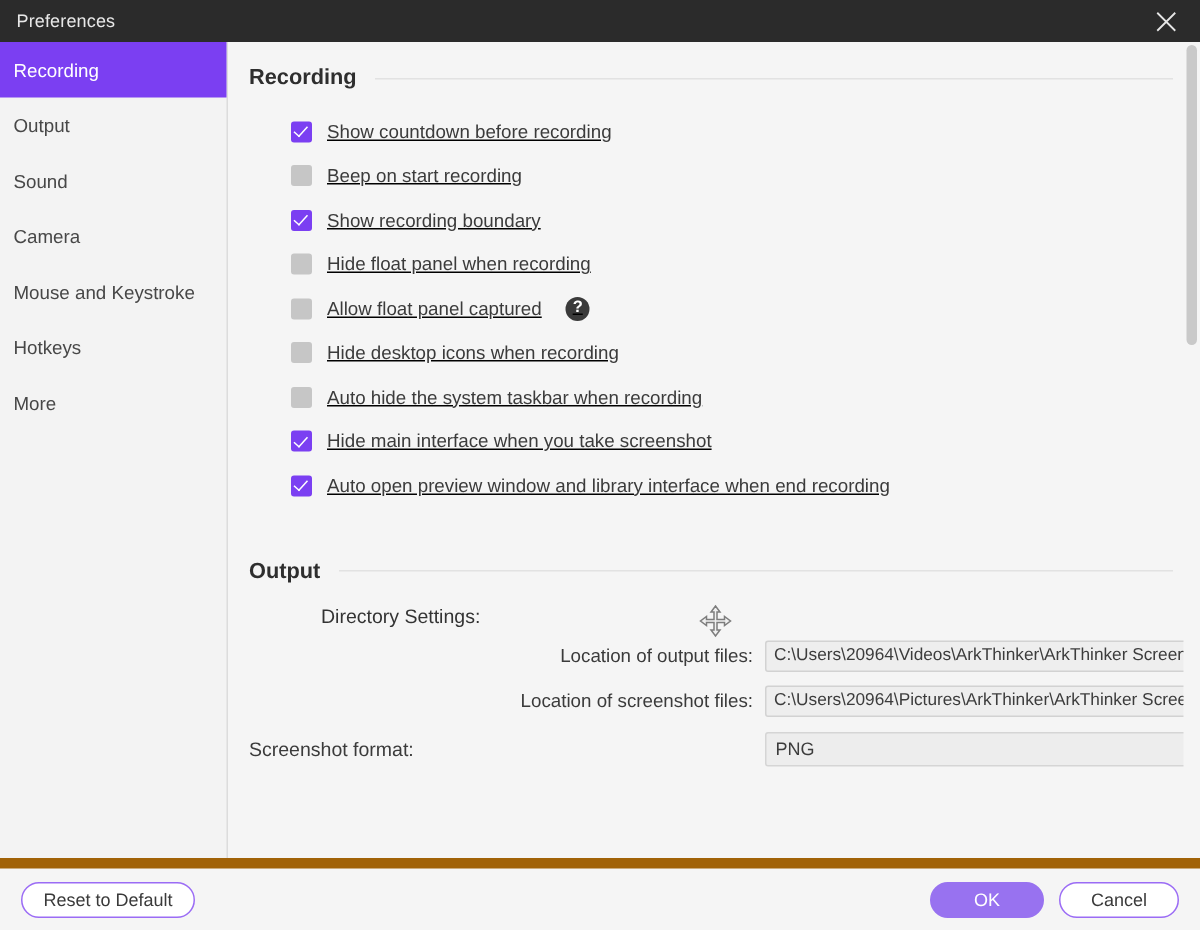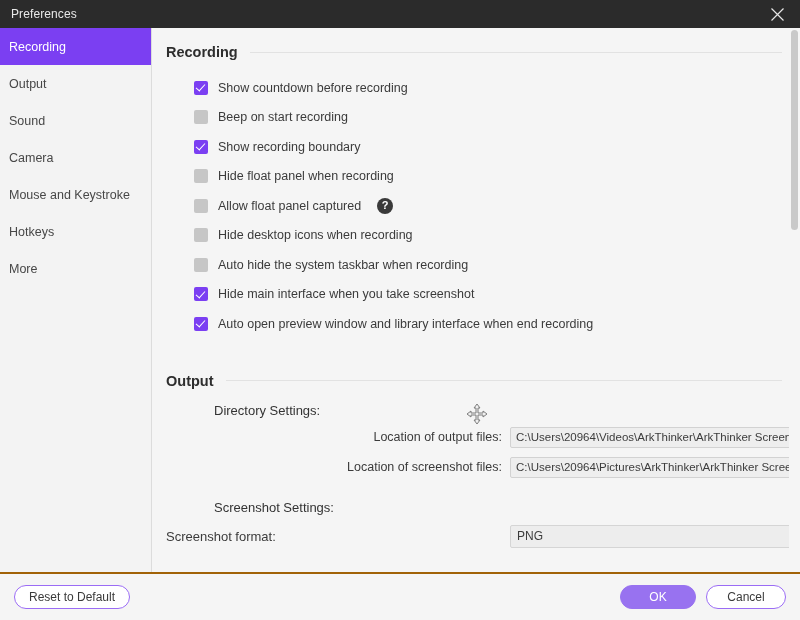--- a/index.html
+++ b/index.html
@@ -100,21 +100,21 @@
     color: #2e2e2e;
     white-space: nowrap;
   }
   .section-rule {
     flex: 1 1 auto;
     height: 1px;
     background: #e2e2e2;
   }
 
   
-  .checklist { margin-top: 13px; padding-left: 28px; }
+  .checklist { margin-top: 13px; padding-left: 28px; text-decoration: underline; }
   .check-row {
     display: flex;
     align-items: center;
     height: 29.5px;
     cursor: pointer;
   }
   .cbox {
     width: 14px;
     height: 14px;
     flex: 0 0 14px;
@@ -251,21 +251,21 @@
     width: 22px;
     height: 22px;
     pointer-events: none;
   }
 
   
   .footer {
     flex: 0 0 48px;
     height: 48px;
     background: #f5f5f5;
-    border-top: 2px solid #a16207;
+    border-top: 7px solid #a16207;
     display: flex;
     align-items: center;
     padding: 0 14px;
   }
   .btn {
     height: 24px;
     border-radius: 12px;
     font-size: 12px;
     display: inline-flex;
     align-items: center;
@@ -386,21 +386,20 @@
           <div class="text-input">C:\Users\20964\Videos\ArkThinker\ArkThinker Screen Recor</div>
 
         </div>
 
         <div class="field-row">
           <div class="field-label">Location of screenshot files:</div>
           <div class="text-input">C:\Users\20964\Pictures\ArkThinker\ArkThinker Screen Recc</div>
 
         </div>
 
-        <div class="sub-title ss">Screenshot Settings:</div>
 
         <div class="select-row">
           <div class="select-label">Screenshot format:</div>
           <div class="select-box">
             <span>PNG</span>
 
           </div>
         </div>
 
       </div>

